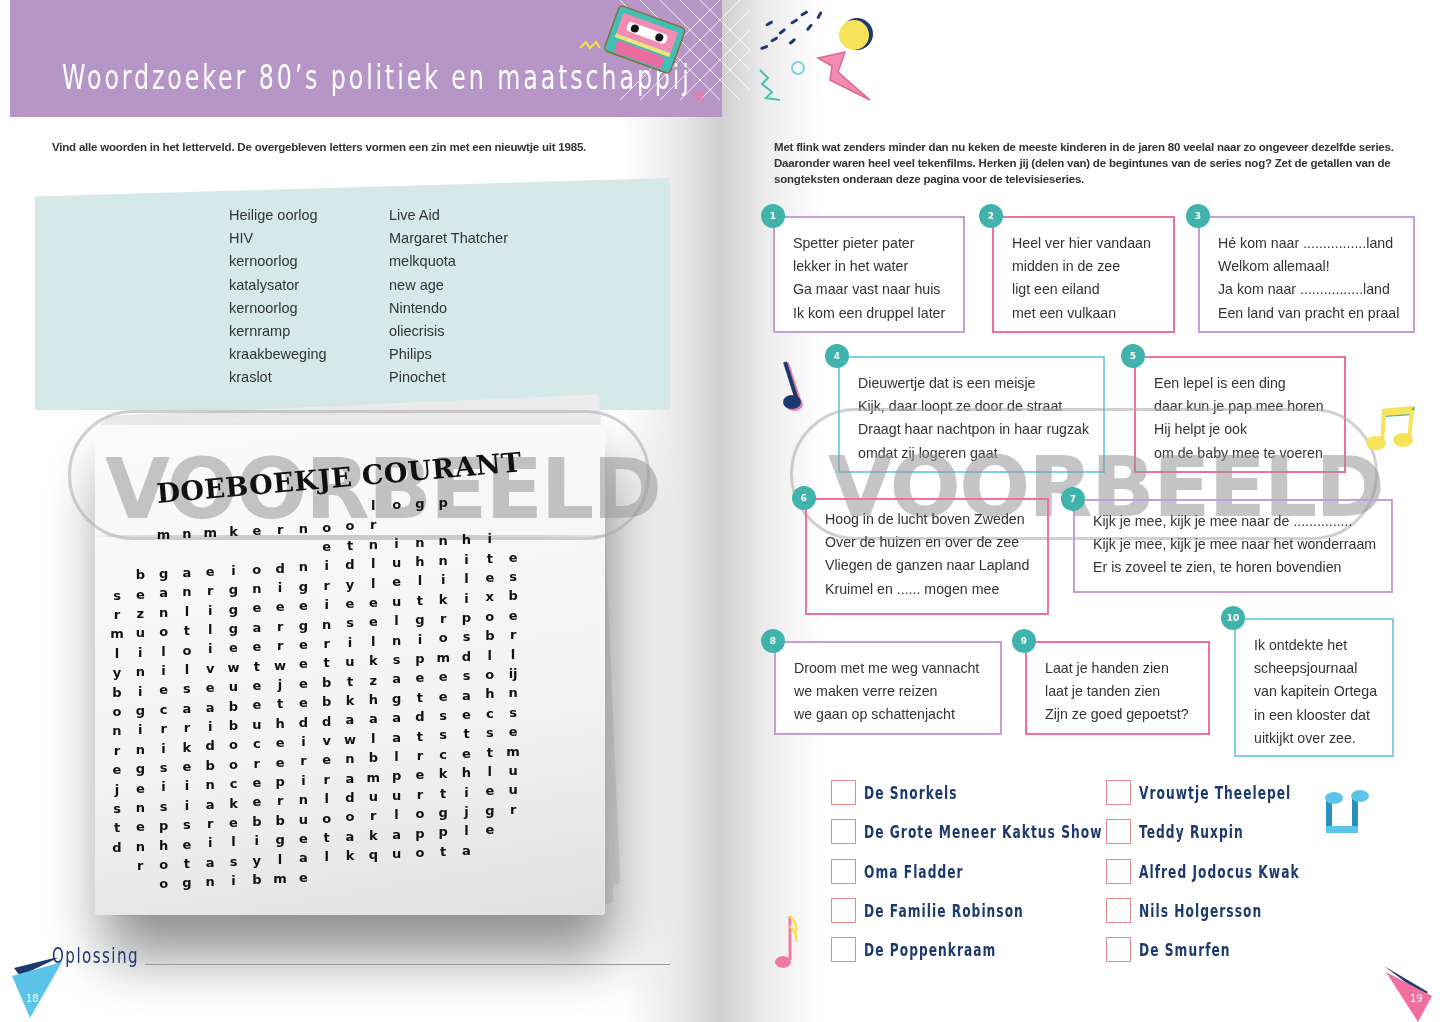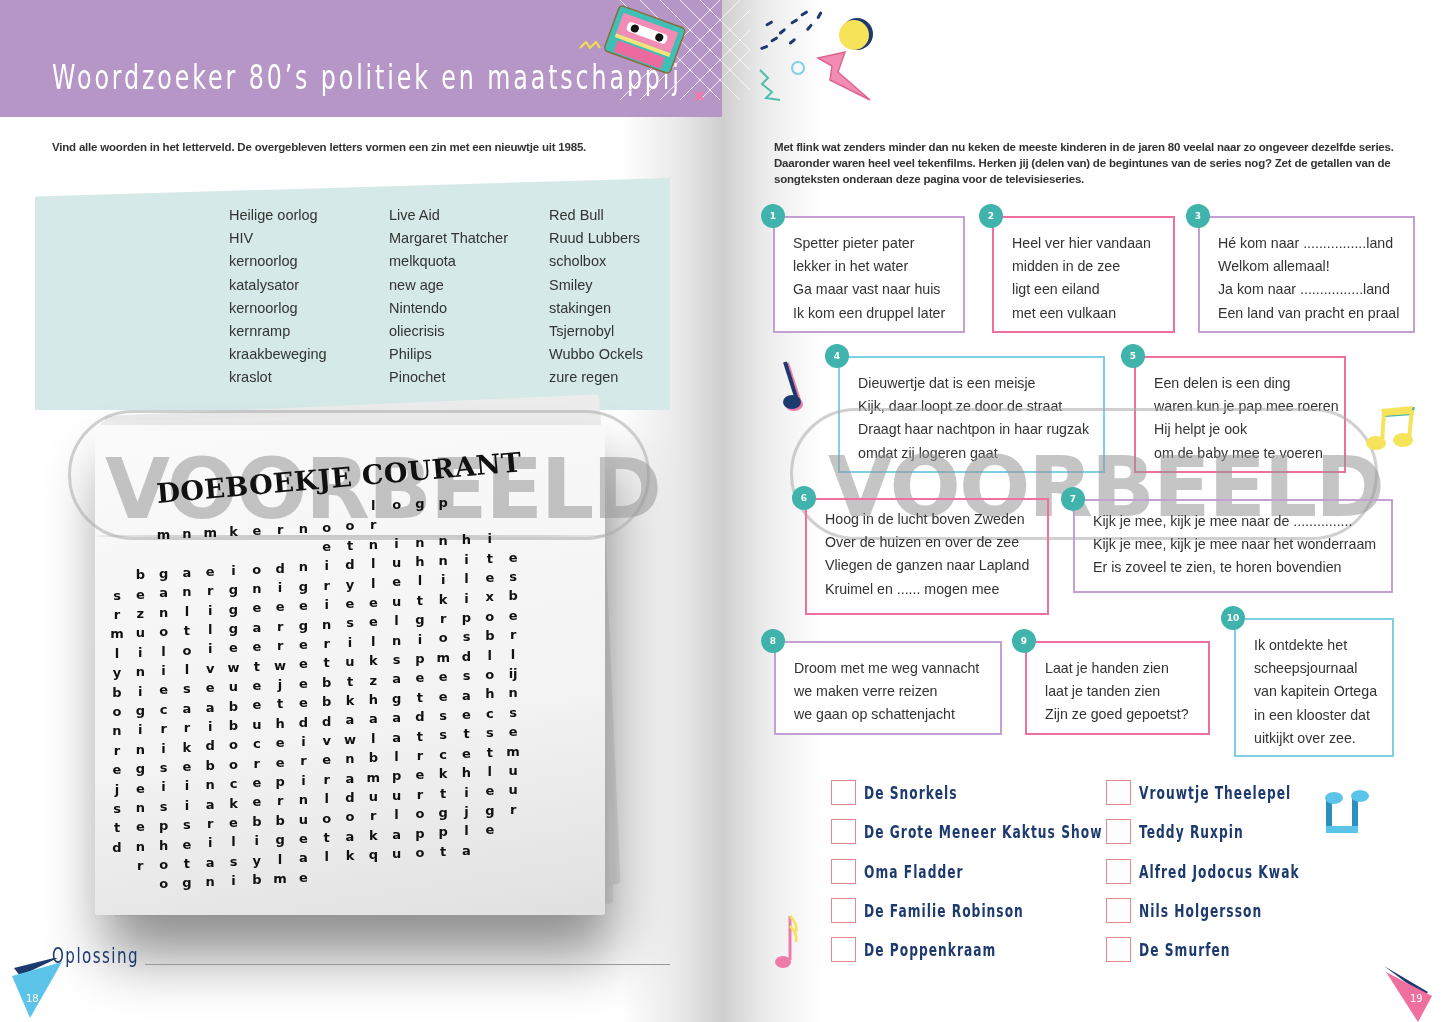--- a/index.html
+++ b/index.html
@@ -6,21 +6,21 @@
   html, body { width: 1445px; height: 1022px; overflow: hidden; background: #fff; }
   body { position: relative; font-family: "Liberation Sans", sans-serif; color: #222; }
 
   .spread { position: absolute; left: 0; top: 0; width: 1445px; height: 1022px; }
   .page-left { position: absolute; left: 0; top: 0; width: 722px; height: 1022px;
     background: linear-gradient(to right, #fff 0%, #fff 86%, #e9e9e9 94%, #cfcfcf 100%); }
   .page-right { position: absolute; left: 722px; top: 0; width: 723px; height: 1022px;
     background: linear-gradient(to right, #cfcfcf 0%, #ececec 6%, #fff 14%, #fff 100%); }
 
   .banner { position: absolute; top: 0; height: 117px; background: #b596c6; }
-  .banner.left { left: 0; width: 722px; }
+  .banner.left { left: 10px; width: 722px; }
   .banner.right { left: 722px; width: 723px; }
   .banner-title { position: absolute; top: 58px; color: #fff; font-family: "DejaVu Sans", sans-serif;
     font-size: 33px; letter-spacing: 4px; transform: scaleX(0.72); transform-origin: left center; white-space: nowrap; }
   .banner.left .banner-title { left: 52px; }
   .banner.right .banner-title { left: 206px; }
 
   .intro { position: absolute; font-size: 11.5px; font-weight: bold; color: #333; line-height: 16px; letter-spacing: -0.2px; }
 
   .wordbox { position: absolute; left: 35px; top: 178px; width: 635px; height: 232px; background: #d4e9e8;
     clip-path: polygon(0 8%, 100% 0, 100% 100%, 0 100%); }
@@ -91,30 +91,20 @@
   </div>
   <div class="word-col" style="left:389px;">
     <div class="word">Live Aid</div>
     <div class="word">Margaret Thatcher</div>
     <div class="word">melkquota</div>
     <div class="word">new age</div>
     <div class="word">Nintendo</div>
     <div class="word">oliecrisis</div>
     <div class="word">Philips</div>
     <div class="word">Pinochet</div>
-  </div>
-  <div class="word-col" style="left:549px;">
-    <div class="word">Red Bull</div>
-    <div class="word">Ruud Lubbers</div>
-    <div class="word">scholbox</div>
-    <div class="word">Smiley</div>
-    <div class="word">stakingen</div>
-    <div class="word">Tsjernobyl</div>
-    <div class="word">Wubbo Ockels</div>
-    <div class="word">zure regen</div>
   </div>
 
   <div class="paper-stack">
     <div class="paper p3"></div>
     <div class="paper p2"></div>
     <div class="paper p1"></div>
   </div>
   <div class="fold"></div>
 
   <div class="watermark" style="left:68px; top:410px; width:582px; height:130px;"></div>
@@ -509,22 +499,22 @@
 
   <div class="lyric cyan" style="left:838px; top:356px; width:267px; height:117px;">
     <div class="lyric-line">Dieuwertje dat is een meisje</div>
     <div class="lyric-line">Kijk, daar loopt ze door de straat</div>
     <div class="lyric-line">Draagt haar nachtpon in haar rugzak</div>
     <div class="lyric-line">omdat zij logeren gaat</div>
   </div>
   <div class="num-badge" style="left:825px; top:344px;">4</div>
 
   <div class="lyric pink" style="left:1134px; top:356px; width:212px; height:117px;">
-    <div class="lyric-line">Een delen is een ding</div>
-    <div class="lyric-line">waren kun je pap mee roeren</div>
+    <div class="lyric-line">Een lepel is een ding</div>
+    <div class="lyric-line">daar kun je pap mee horen</div>
     <div class="lyric-line">Hij helpt je ook</div>
     <div class="lyric-line">om de baby mee te voeren</div>
   </div>
   <div class="num-badge" style="left:1121px; top:344px;">5</div>
 
   <div class="watermark" style="left:790px; top:408px; width:588px; height:132px;"></div>
   <div class="watermark-text" style="left:828px; top:438px;">VOORBEELD</div>
 
   <div class="lyric pink" style="left:805px; top:498px; width:244px; height:117px; background:transparent;">
     <div class="lyric-line" style="margin-top:-6px;">Hoog in de lucht boven Zweden</div>

